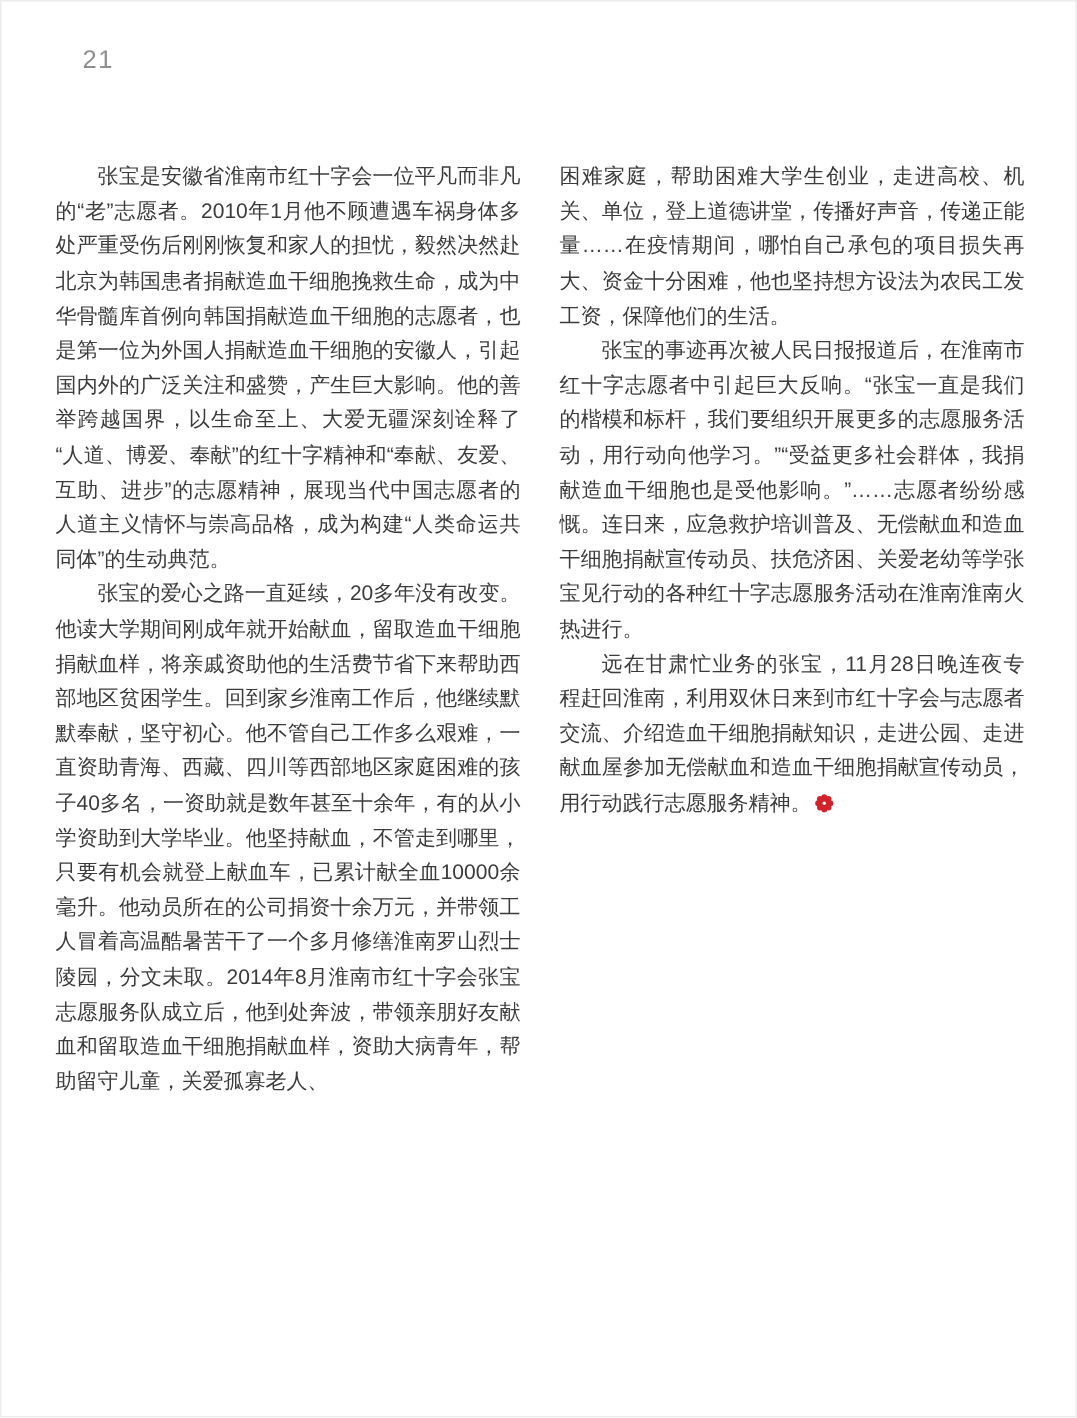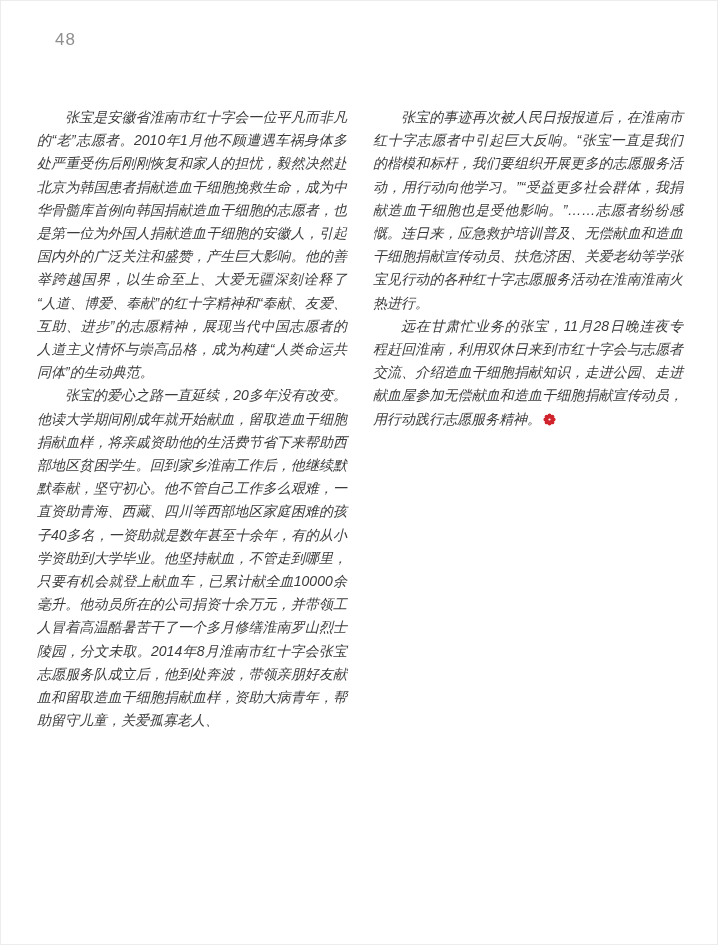--- a/index.html
+++ b/index.html
@@ -28,21 +28,20 @@
     position: absolute;
     left: 37px;
     top: 106px;
     width: 645px;
     display: flex;
     gap: 26px;
   }
   .column {
     width: 310px;
     flex: 0 0 310px;
-    font-style: italic;
   }
   .column p {
     margin: 0;
     font-size: 14px;
     line-height: 23.2px;
     color: #3b3b3b;
     text-align: justify;
     text-justify: inter-ideograph;
     word-break: break-all;
   }
@@ -54,28 +53,29 @@
     width: 13px;
     height: 13px;
     vertical-align: -2px;
     margin-left: 2px;
   }
 </style>
 </head>
 <body>
 
 <div class="page">
-  <div class="page-number">48</div>
+  <div class="page-number">21</div>
 
   <div class="columns">
     <div class="column" id="col-left">
         <p class="indent">张宝是安徽省淮南市红十字会一位平凡而非凡的“老”志愿者。2010年1月他不顾遭遇车祸身体多处严重受伤后刚刚恢复和家人的担忧，毅然决然赴北京为韩国患者捐献造血干细胞挽救生命，成为中华骨髓库首例向韩国捐献造血干细胞的志愿者，也是第一位为外国人捐献造血干细胞的安徽人，引起国内外的广泛关注和盛赞，产生巨大影响。他的善举跨越国界，以生命至上、大爱无疆深刻诠释了“人道、博爱、奉献”的红十字精神和“奉献、友爱、互助、进步”的志愿精神，展现当代中国志愿者的人道主义情怀与崇高品格，成为构建“人类命运共同体”的生动典范。</p>
         <p class="indent">张宝的爱心之路一直延续，20多年没有改变。他读大学期间刚成年就开始献血，留取造血干细胞捐献血样，将亲戚资助他的生活费节省下来帮助西部地区贫困学生。回到家乡淮南工作后，他继续默默奉献，坚守初心。他不管自己工作多么艰难，一直资助青海、西藏、四川等西部地区家庭困难的孩子40多名，一资助就是数年甚至十余年，有的从小学资助到大学毕业。他坚持献血，不管走到哪里，只要有机会就登上献血车，已累计献全血10000余毫升。他动员所在的公司捐资十余万元，并带领工人冒着高温酷暑苦干了一个多月修缮淮南罗山烈士陵园，分文未取。2014年8月淮南市红十字会张宝志愿服务队成立后，他到处奔波，带领亲朋好友献血和留取造血干细胞捐献血样，资助大病青年，帮助留守儿童，关爱孤寡老人、</p>
       </div>
     <div class="column" id="col-right">
+        <p>困难家庭，帮助困难大学生创业，走进高校、机关、单位，登上道德讲堂，传播好声音，传递正能量……在疫情期间，哪怕自己承包的项目损失再大、资金十分困难，他也坚持想方设法为农民工发工资，保障他们的生活。</p>
         <p class="indent">张宝的事迹再次被人民日报报道后，在淮南市红十字志愿者中引起巨大反响。“张宝一直是我们的楷模和标杆，我们要组织开展更多的志愿服务活动，用行动向他学习。”“受益更多社会群体，我捐献造血干细胞也是受他影响。”……志愿者纷纷感慨。连日来，应急救护培训普及、无偿献血和造血干细胞捐献宣传动员、扶危济困、关爱老幼等学张宝见行动的各种红十字志愿服务活动在淮南淮南火热进行。</p>
         <p class="indent">远在甘肃忙业务的张宝，11月28日晚连夜专程赶回淮南，利用双休日来到市红十字会与志愿者交流、介绍造血干细胞捐献知识，走进公园、走进献血屋参加无偿献血和造血干细胞捐献宣传动员，用行动践行志愿服务精神。<svg class="end-flower" viewBox="0 0 14 14" style="display: inline-block;">
     <g>
       <circle cx="7" cy="2.6" r="2.1" fill="#d0232b"></circle>
       <circle cx="7" cy="11.4" r="2.1" fill="#d0232b"></circle>
       <circle cx="2.6" cy="7" r="2.1" fill="#d0232b"></circle>
       <circle cx="11.4" cy="7" r="2.1" fill="#d0232b"></circle>
       <circle cx="3.9" cy="3.9" r="2.1" fill="#d0232b"></circle>
       <circle cx="10.1" cy="3.9" r="2.1" fill="#d0232b"></circle>
       <circle cx="3.9" cy="10.1" r="2.1" fill="#d0232b"></circle>

